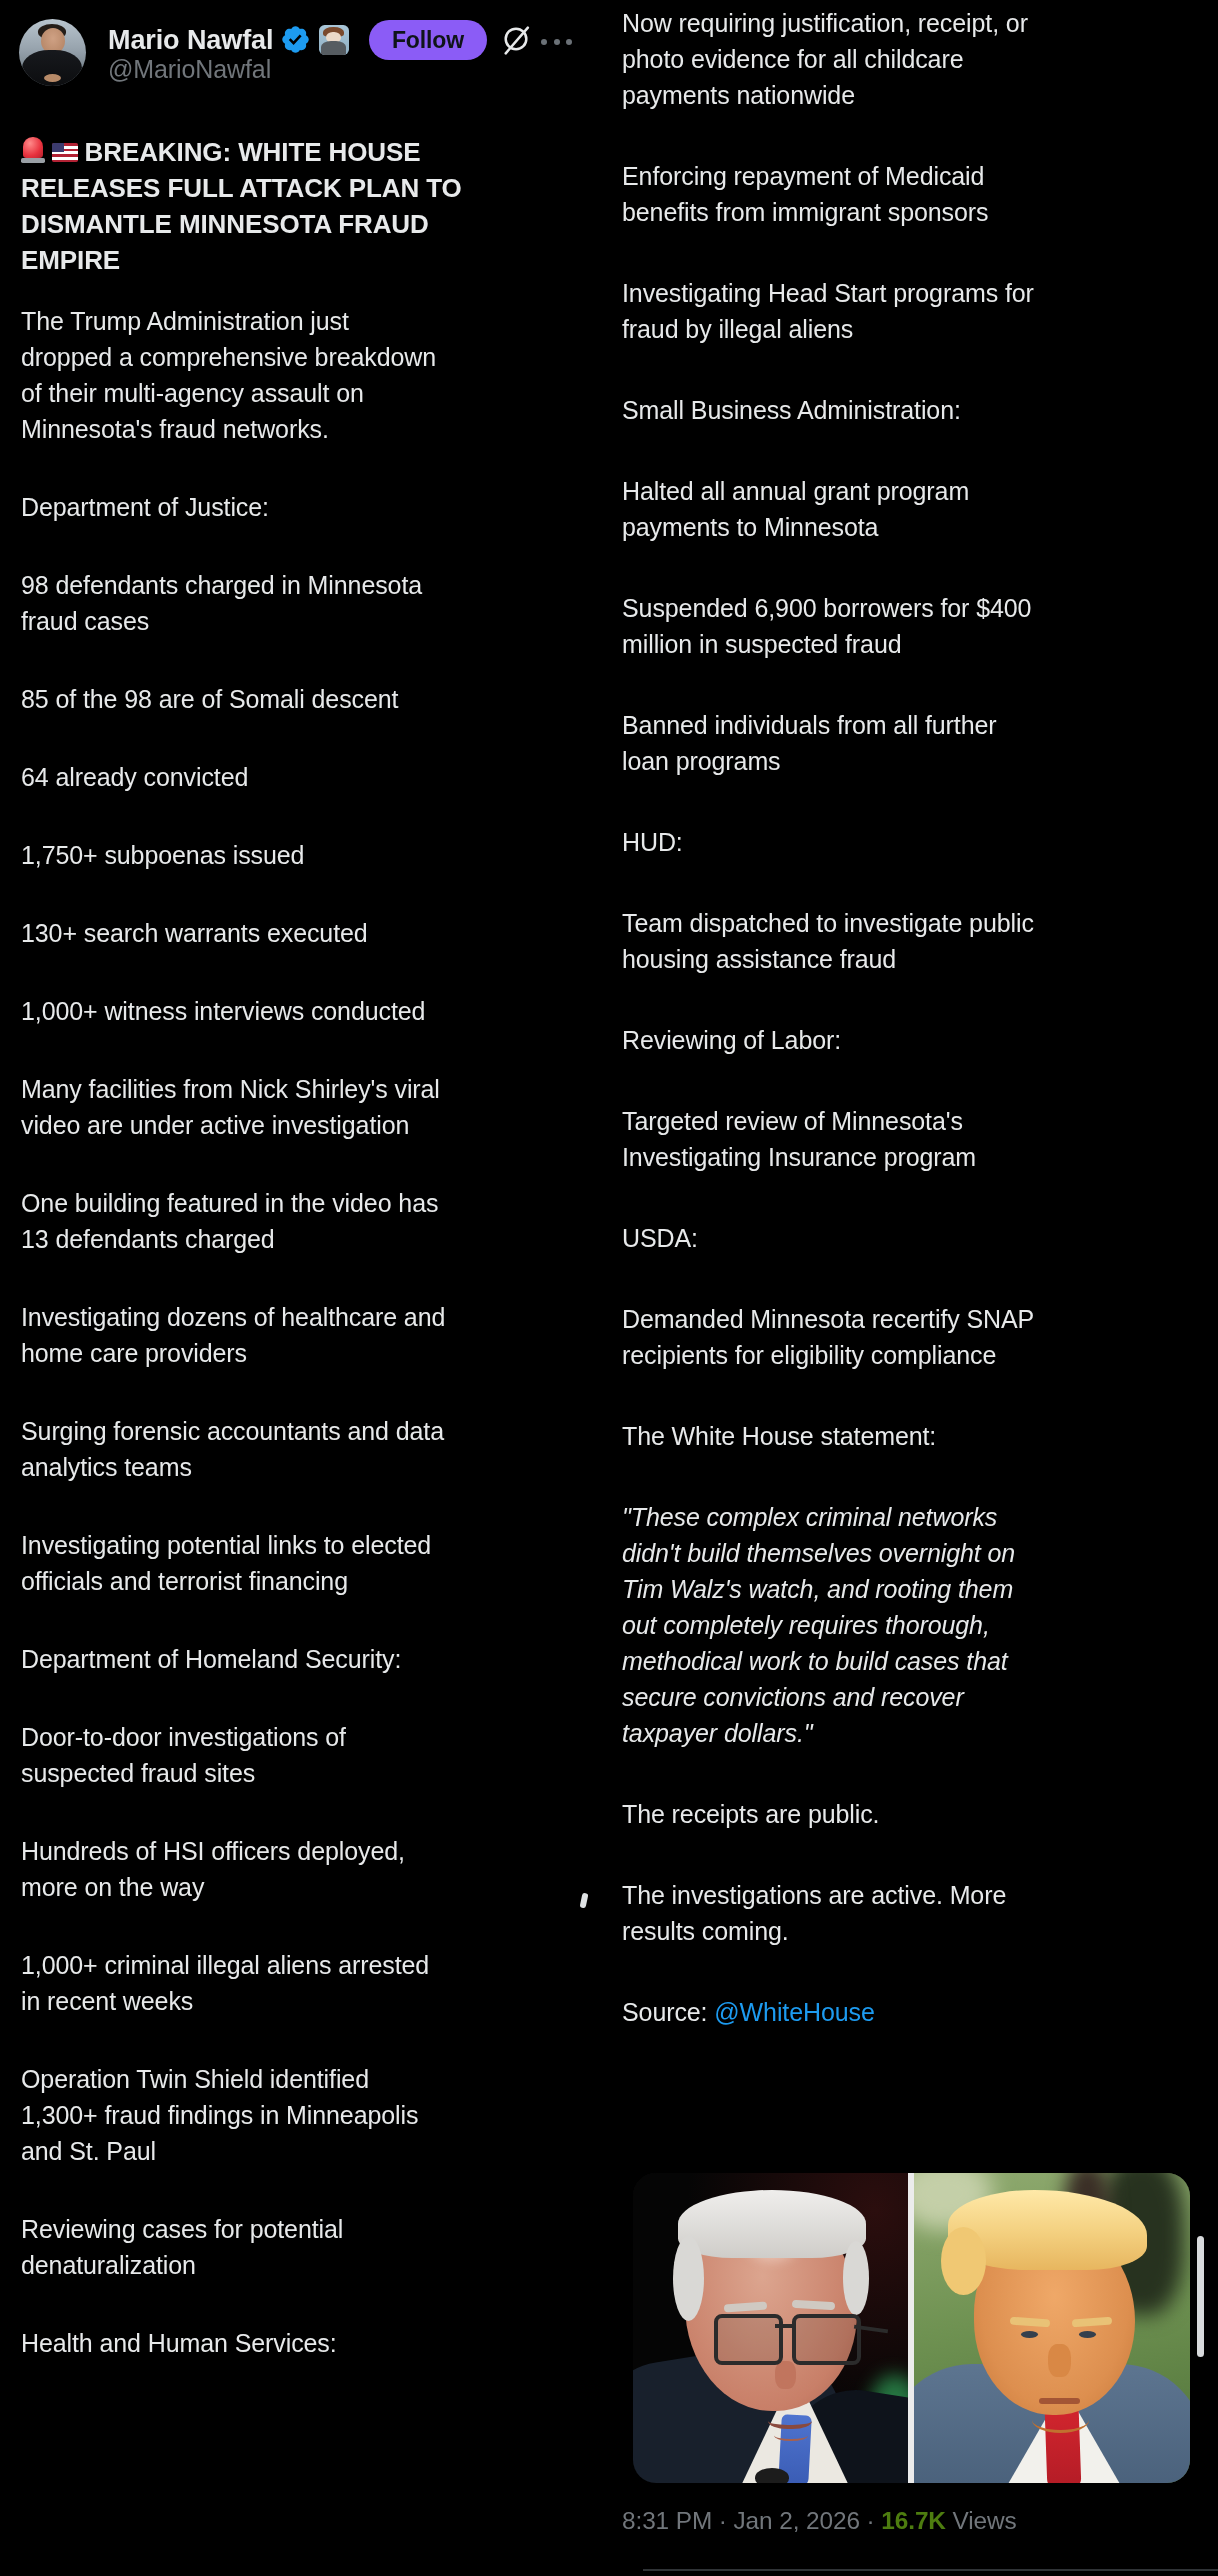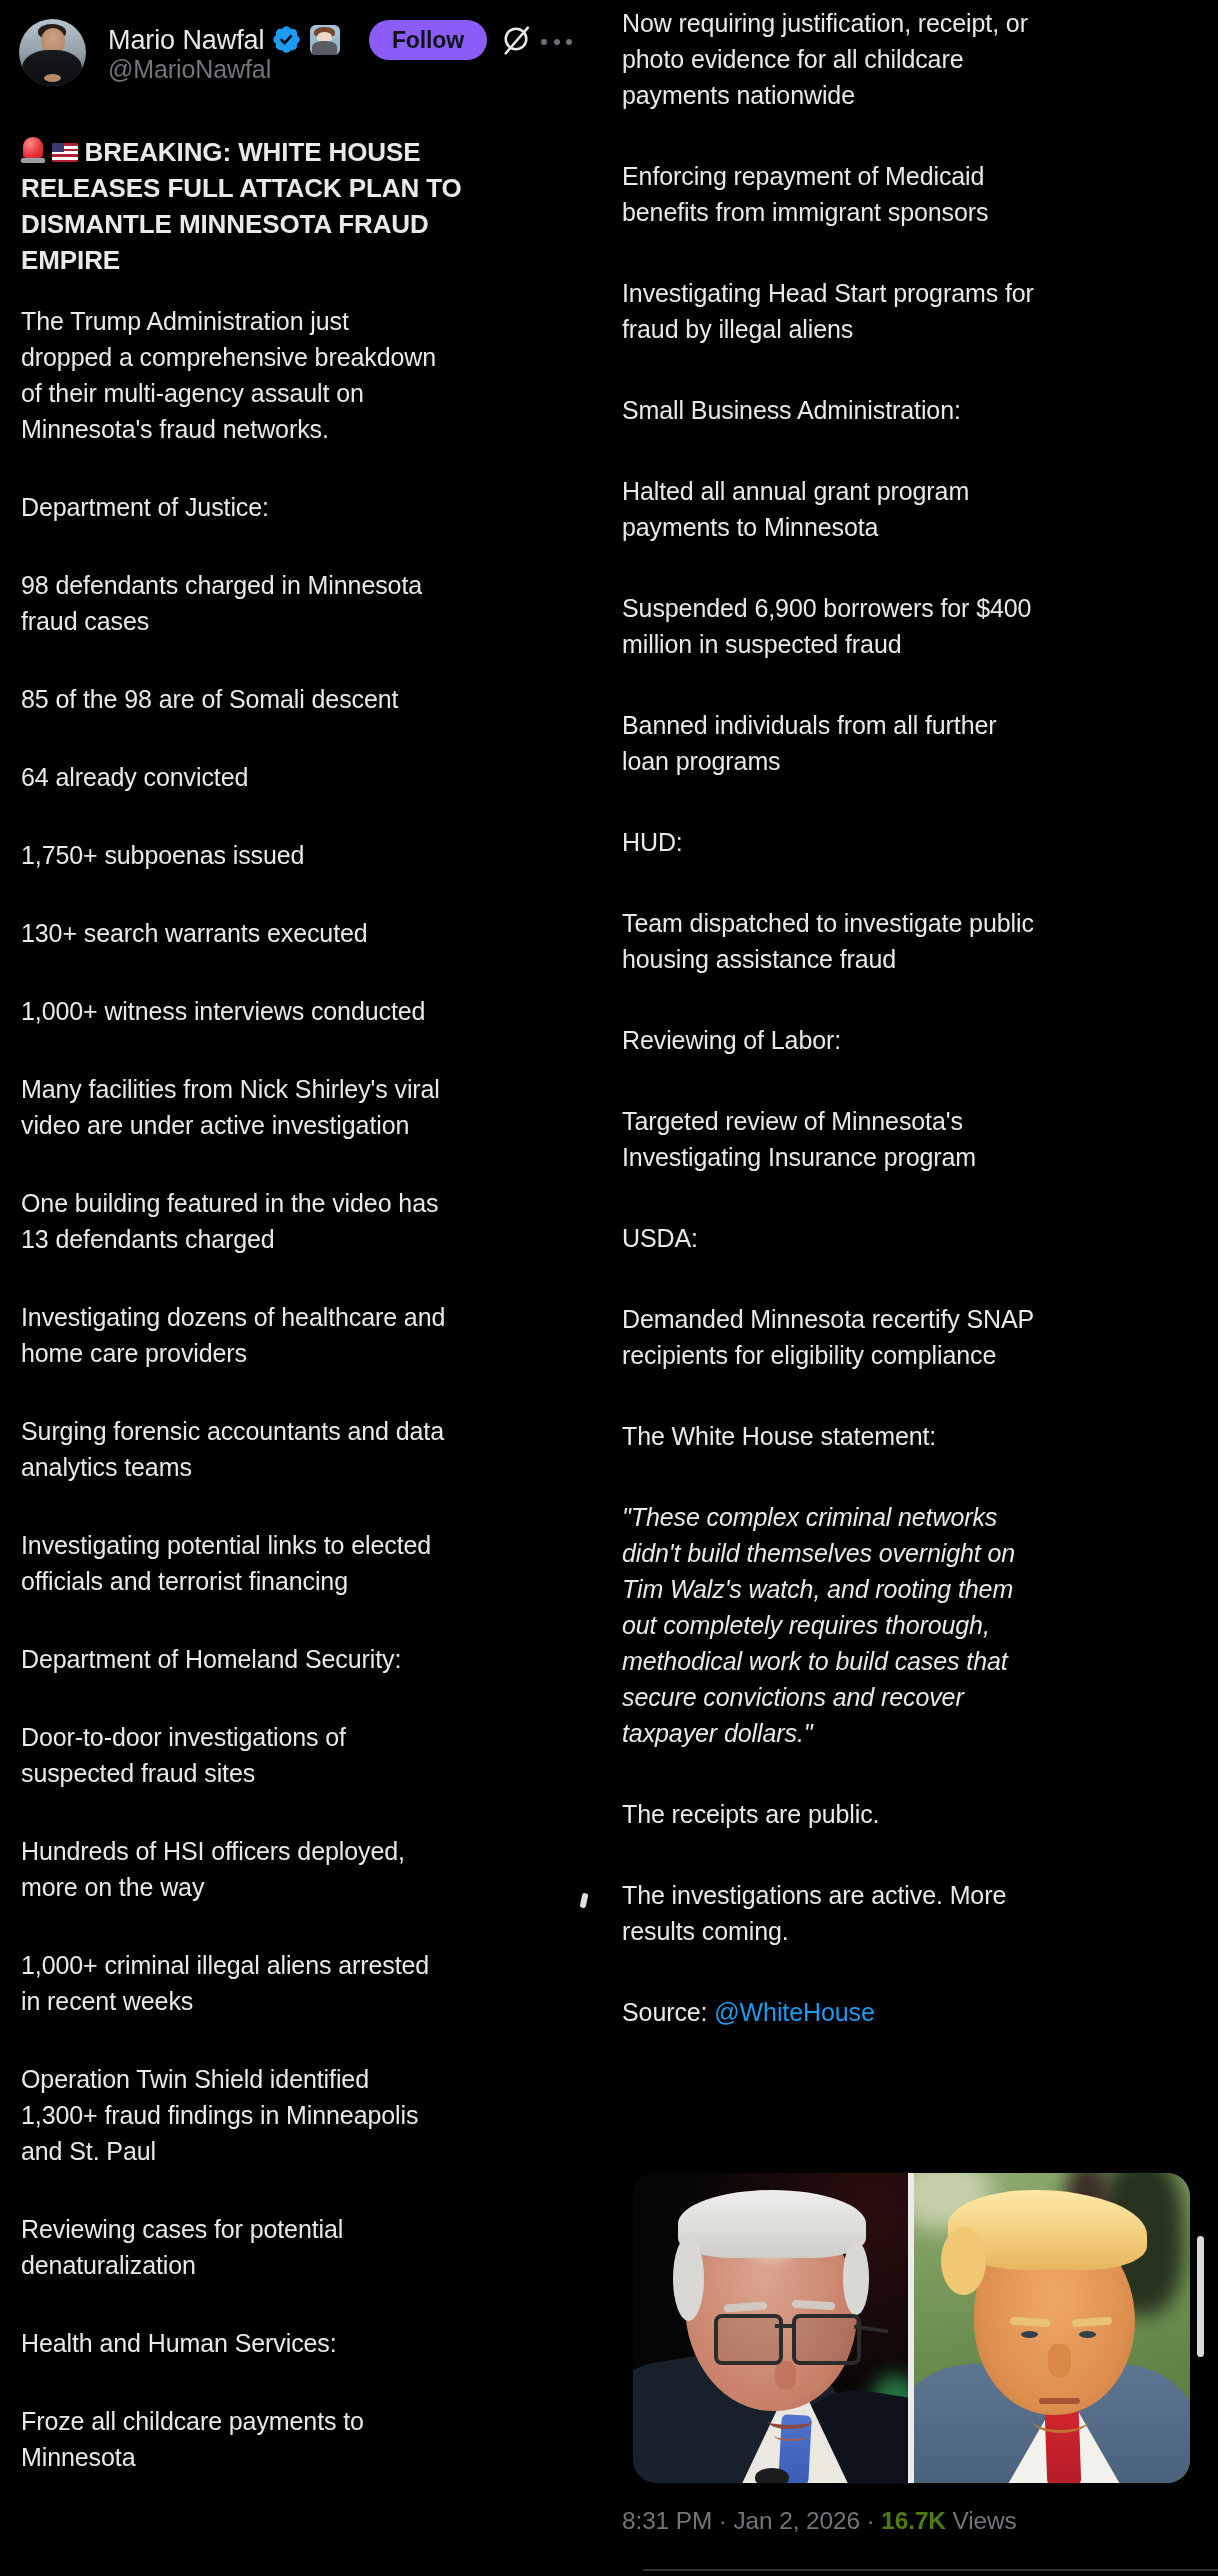--- a/index.html
+++ b/index.html
@@ -13,21 +13,21 @@
     position:absolute;left:19px;top:19px;width:67px;height:67px;border-radius:50%;
     background:linear-gradient(180deg,#b9c5ce 0%,#97a3ad 45%,#5f6971 100%);overflow:hidden;
   }
   .avatar .av-head{position:absolute;left:21.6px;top:9px;width:24px;height:26px;border-radius:50%;
     background:radial-gradient(at 50% 40%,#cfa184,#b08060);}
   .avatar .av-hair{position:absolute;left:19.3px;top:4.5px;width:28px;height:15px;border-radius:50% 50% 40% 40%;background:#241d18;}
   .avatar .av-body{position:absolute;left:3.4px;top:31px;width:60px;height:40px;border-radius:45% 45% 20% 20%;
     background:linear-gradient(180deg,#17191d,#0b0c0e);}
   .avatar .av-hands{position:absolute;left:25px;top:55px;width:17px;height:8px;border-radius:50%;background:#b78a68;}
   .name-row{position:absolute;left:108px;top:23px;height:33px;display:flex;align-items:center;}
-  .display-name{font-size:27px;font-weight:400;color:#e7e9ea;line-height:32px;white-space:nowrap;}
+  .display-name{font-size:27px;font-weight:700;color:#e7e9ea;line-height:32px;white-space:nowrap;}
   .verified{width:31px;height:31px;margin-left:6.8px;flex:0 0 auto;}
   .affiliate{position:relative;width:30px;height:30px;margin-left:7.4px;border-radius:5.7px;overflow:hidden;flex:0 0 auto;
     background:linear-gradient(180deg,#a9c6d8 0%,#8fb0c4 100%);}
   .affiliate .af-hair{position:absolute;left:4.5px;top:2.3px;width:20.5px;height:10.2px;border-radius:50% 50% 30% 30%;background:#7a4a2e;}
   .affiliate .af-face{position:absolute;left:7.4px;top:7.4px;width:15px;height:11.4px;border-radius:45%;background:#ead9c9;}
   .affiliate .af-body{position:absolute;left:2.3px;top:16px;width:25px;height:15px;border-radius:40% 40% 0 0;background:#565c61;}
   .handle{position:absolute;left:108px;top:55px;font-size:25px;line-height:28px;color:#71767b;}
   .follow-btn{
     position:absolute;left:369px;top:20px;width:118px;height:40px;border-radius:20px;background:#8b5cf6;
     display:flex;align-items:center;justify-content:center;font-size:23px;font-weight:700;color:#0f1419;
@@ -187,22 +187,20 @@
     <p class="lines">Hundreds of HSI officers deployed,
 more on the way</p>
     <p class="lines">1,000+ criminal illegal aliens arrested
 in recent weeks</p>
     <p class="lines">Operation Twin Shield identified
 1,300+ fraud findings in Minneapolis
 and St. Paul</p>
     <p class="lines">Reviewing cases for potential
 denaturalization</p>
     <p class="lines">Health and Human Services:</p>
-    <p class="lines">Froze all childcare payments to
-Minnesota</p>
   </div>
 
   <div class="col-right-flow">
     <p class="lines">Now requiring justification, receipt, or
 photo evidence for all childcare
 payments nationwide</p>
     <p class="lines">Enforcing repayment of Medicaid
 benefits from immigrant sponsors</p>
     <p class="lines">Investigating Head Start programs for
 fraud by illegal aliens</p>

